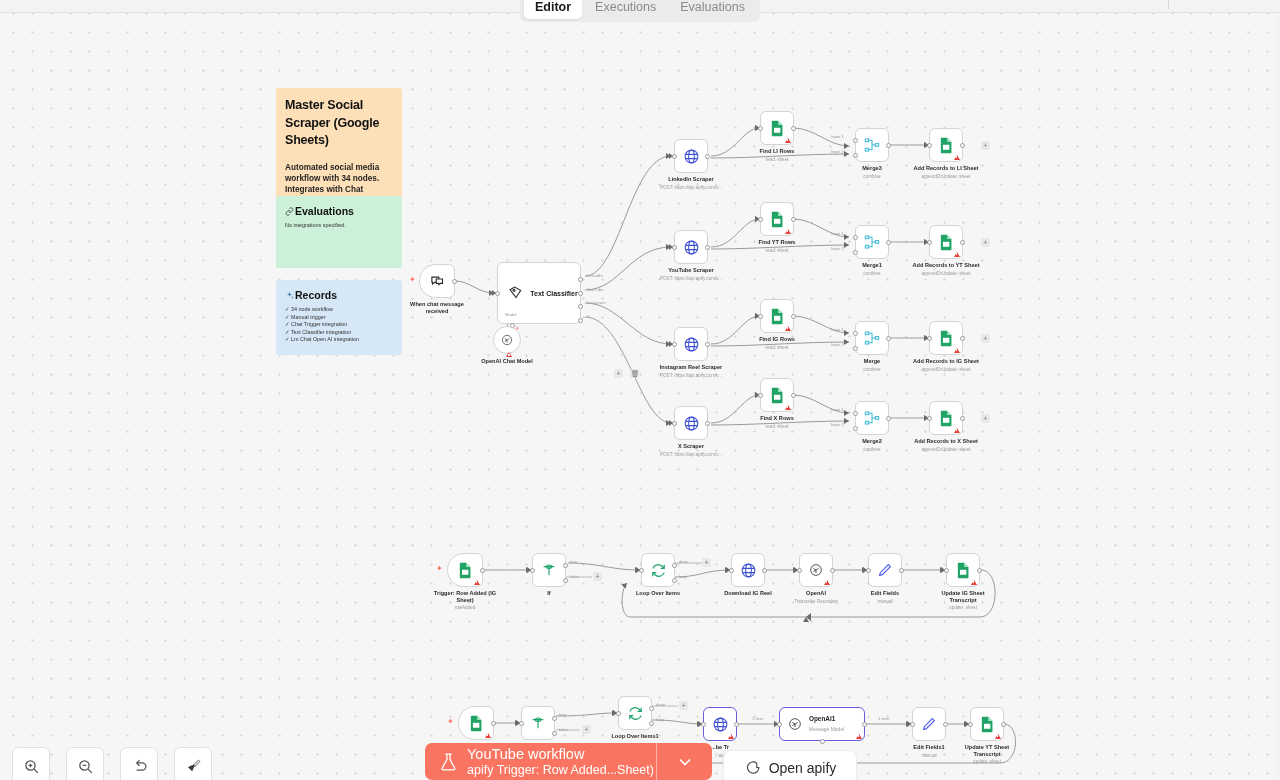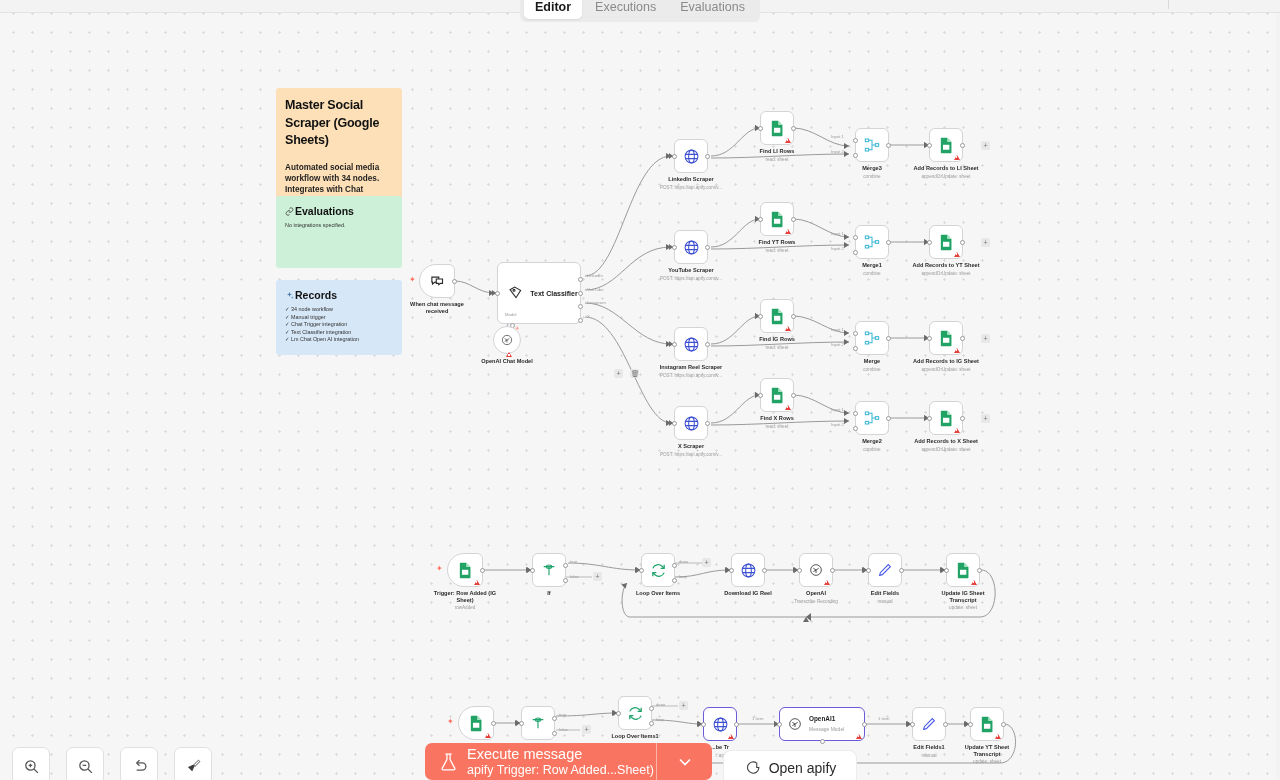--- a/index.html
+++ b/index.html
@@ -867,21 +867,21 @@
 
 <div id="exec-btn">
   <div id="exec-main">
     <span>
       <svg width="19" height="22" viewBox="0 0 24 24" fill="none" stroke="#fff" stroke-width="1.6">
         <path d="M10 2v7L4 20a1.5 1.5 0 0 0 1.3 2h13.4A1.5 1.5 0 0 0 20 20l-6-11V2"></path>
           <path d="M8 2h8"></path>
       </svg>
     </span>
     <div id="exec-txts">
-      <div id="exec-title">Execute message</div>
+      <div id="exec-title">YouTube workflow</div>
       <div id="exec-sub">apify Trigger: Row Added...Sheet)</div>
     </div>
   </div>
   <div id="exec-caret">
     <span>
       <svg width="20" height="20" viewBox="0 0 24 24" fill="none" stroke="#fff" stroke-width="2">
         <path d="M6 9l6 6 6-6"></path>
       </svg>
     </span>
   </div>

